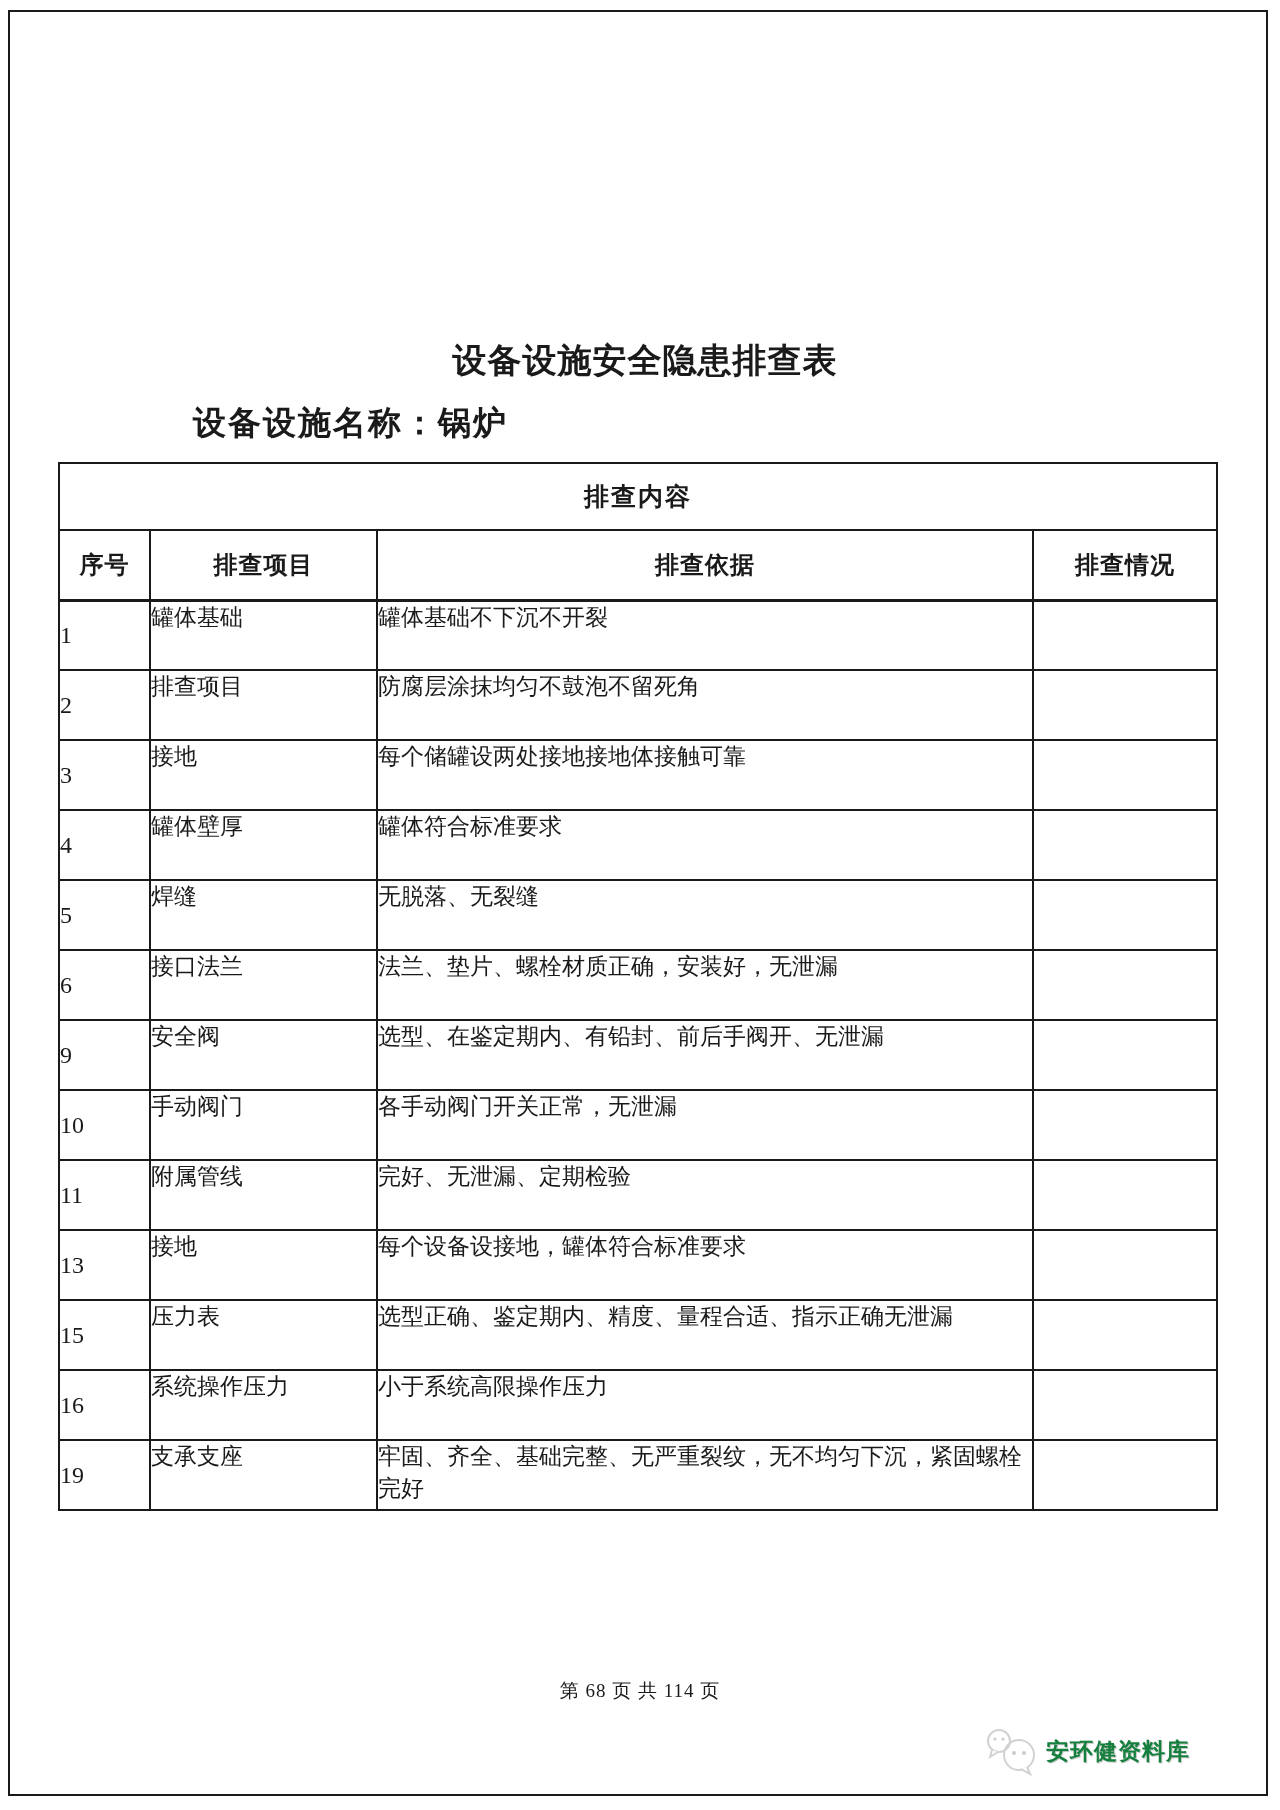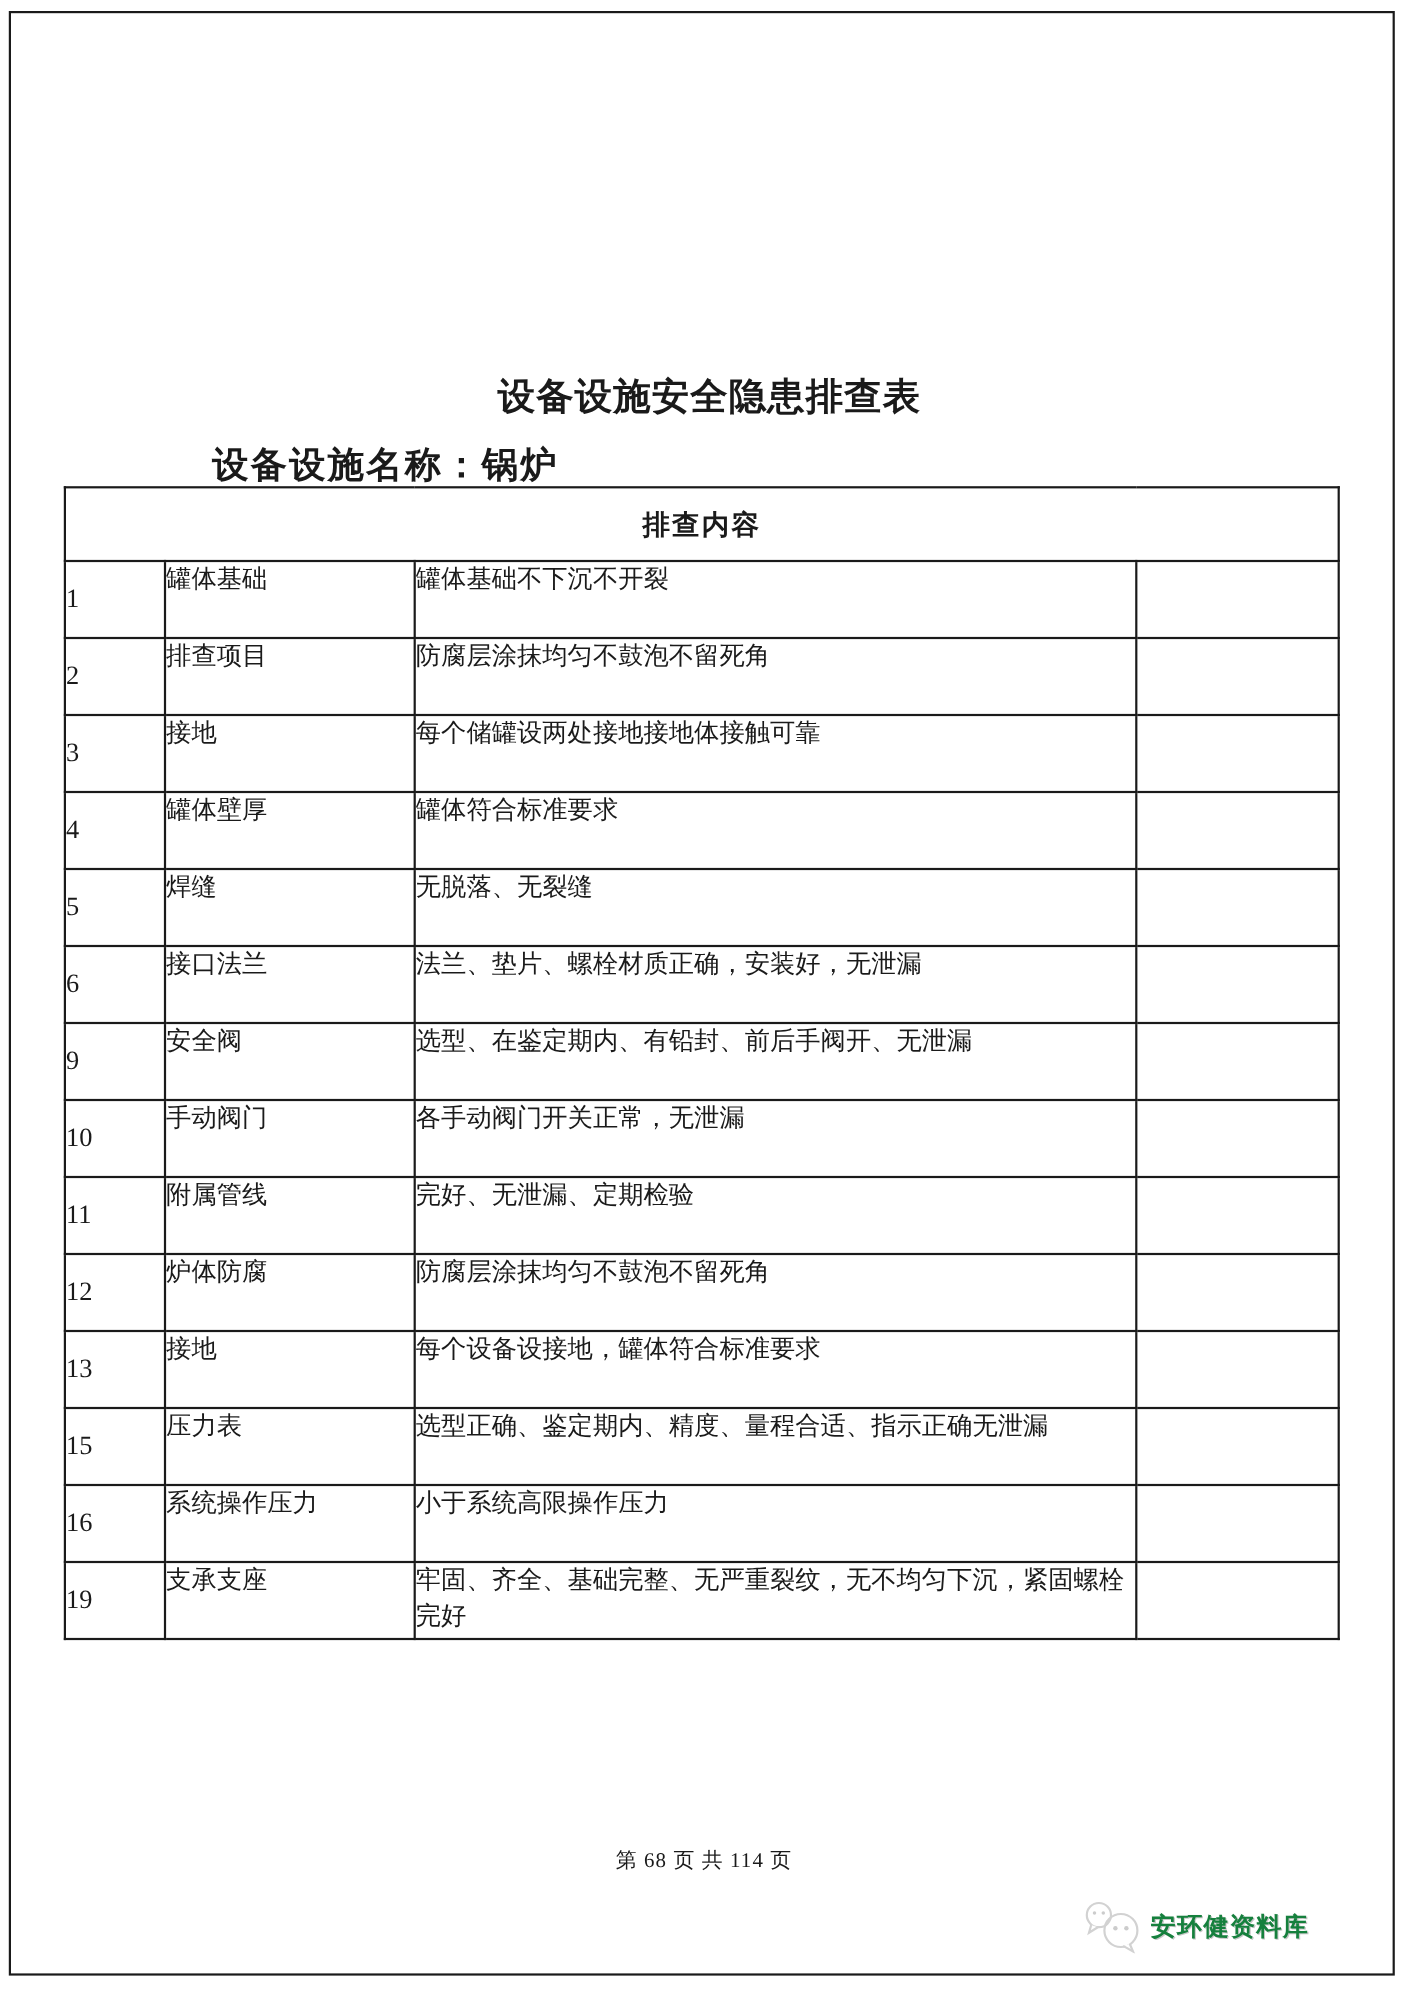--- a/index.html
+++ b/index.html
@@ -14,21 +14,21 @@
   }
   .doc-title{
     position:absolute;left:0;top:338px;width:1290px;text-align:center;
     font-size:34px;font-weight:bold;letter-spacing:1px;
   }
   .doc-subtitle{
     position:absolute;left:193px;top:401px;
     font-size:33px;font-weight:bold;letter-spacing:2px;
   }
   table.inspection{
-    position:absolute;left:58px;top:442px;width:1158px;
+    position:absolute;left:58px;top:462px;width:1158px;
     border-collapse:collapse;table-layout:fixed;
   }
   table.inspection th,table.inspection td{
     border:2px solid #1a1a1a;box-sizing:border-box;padding:0;
   }
   tr.span-row th{
     height:67px;font-size:25px;font-weight:bold;text-align:center;
     letter-spacing:2px;
   }
   tr.col-row th{
@@ -71,20 +71,26 @@
 <table class="inspection">
   <colgroup>
     <col style="width:91px">
     <col style="width:227px">
     <col style="width:656px">
     <col style="width:184px">
   </colgroup>
   <thead>
     <tr class="span-row">
       <th colspan="4">排查内容</th>
+    </tr>
+    <tr class="col-row">
+      <th>序号</th>
+      <th>排查项目</th>
+      <th>排查依据</th>
+      <th>排查情况</th>
     </tr>
   </thead>
   <tbody id="table-rows">
       <tr>
         <td class="cell-no">1</td>
         <td class="cell-item">罐体基础</td>
         <td class="cell-basis">罐体基础不下沉不开裂</td>
         <td class="cell-status"></td>
       </tr>
       <tr>
@@ -129,26 +135,20 @@
         <td class="cell-basis">各手动阀门开关正常，无泄漏</td>
         <td class="cell-status"></td>
       </tr>
       <tr>
         <td class="cell-no">11</td>
         <td class="cell-item">附属管线</td>
         <td class="cell-basis">完好、无泄漏、定期检验</td>
         <td class="cell-status"></td>
       </tr>
       <tr>
-        <td class="cell-no">12</td>
-        <td class="cell-item">炉体防腐</td>
-        <td class="cell-basis">防腐层涂抹均匀不鼓泡不留死角</td>
-        <td class="cell-status"></td>
-      </tr>
-      <tr>
         <td class="cell-no">13</td>
         <td class="cell-item">接地</td>
         <td class="cell-basis">每个设备设接地，罐体符合标准要求</td>
         <td class="cell-status"></td>
       </tr>
       <tr>
         <td class="cell-no">15</td>
         <td class="cell-item">压力表</td>
         <td class="cell-basis">选型正确、鉴定期内、精度、量程合适、指示正确无泄漏</td>
         <td class="cell-status"></td>

